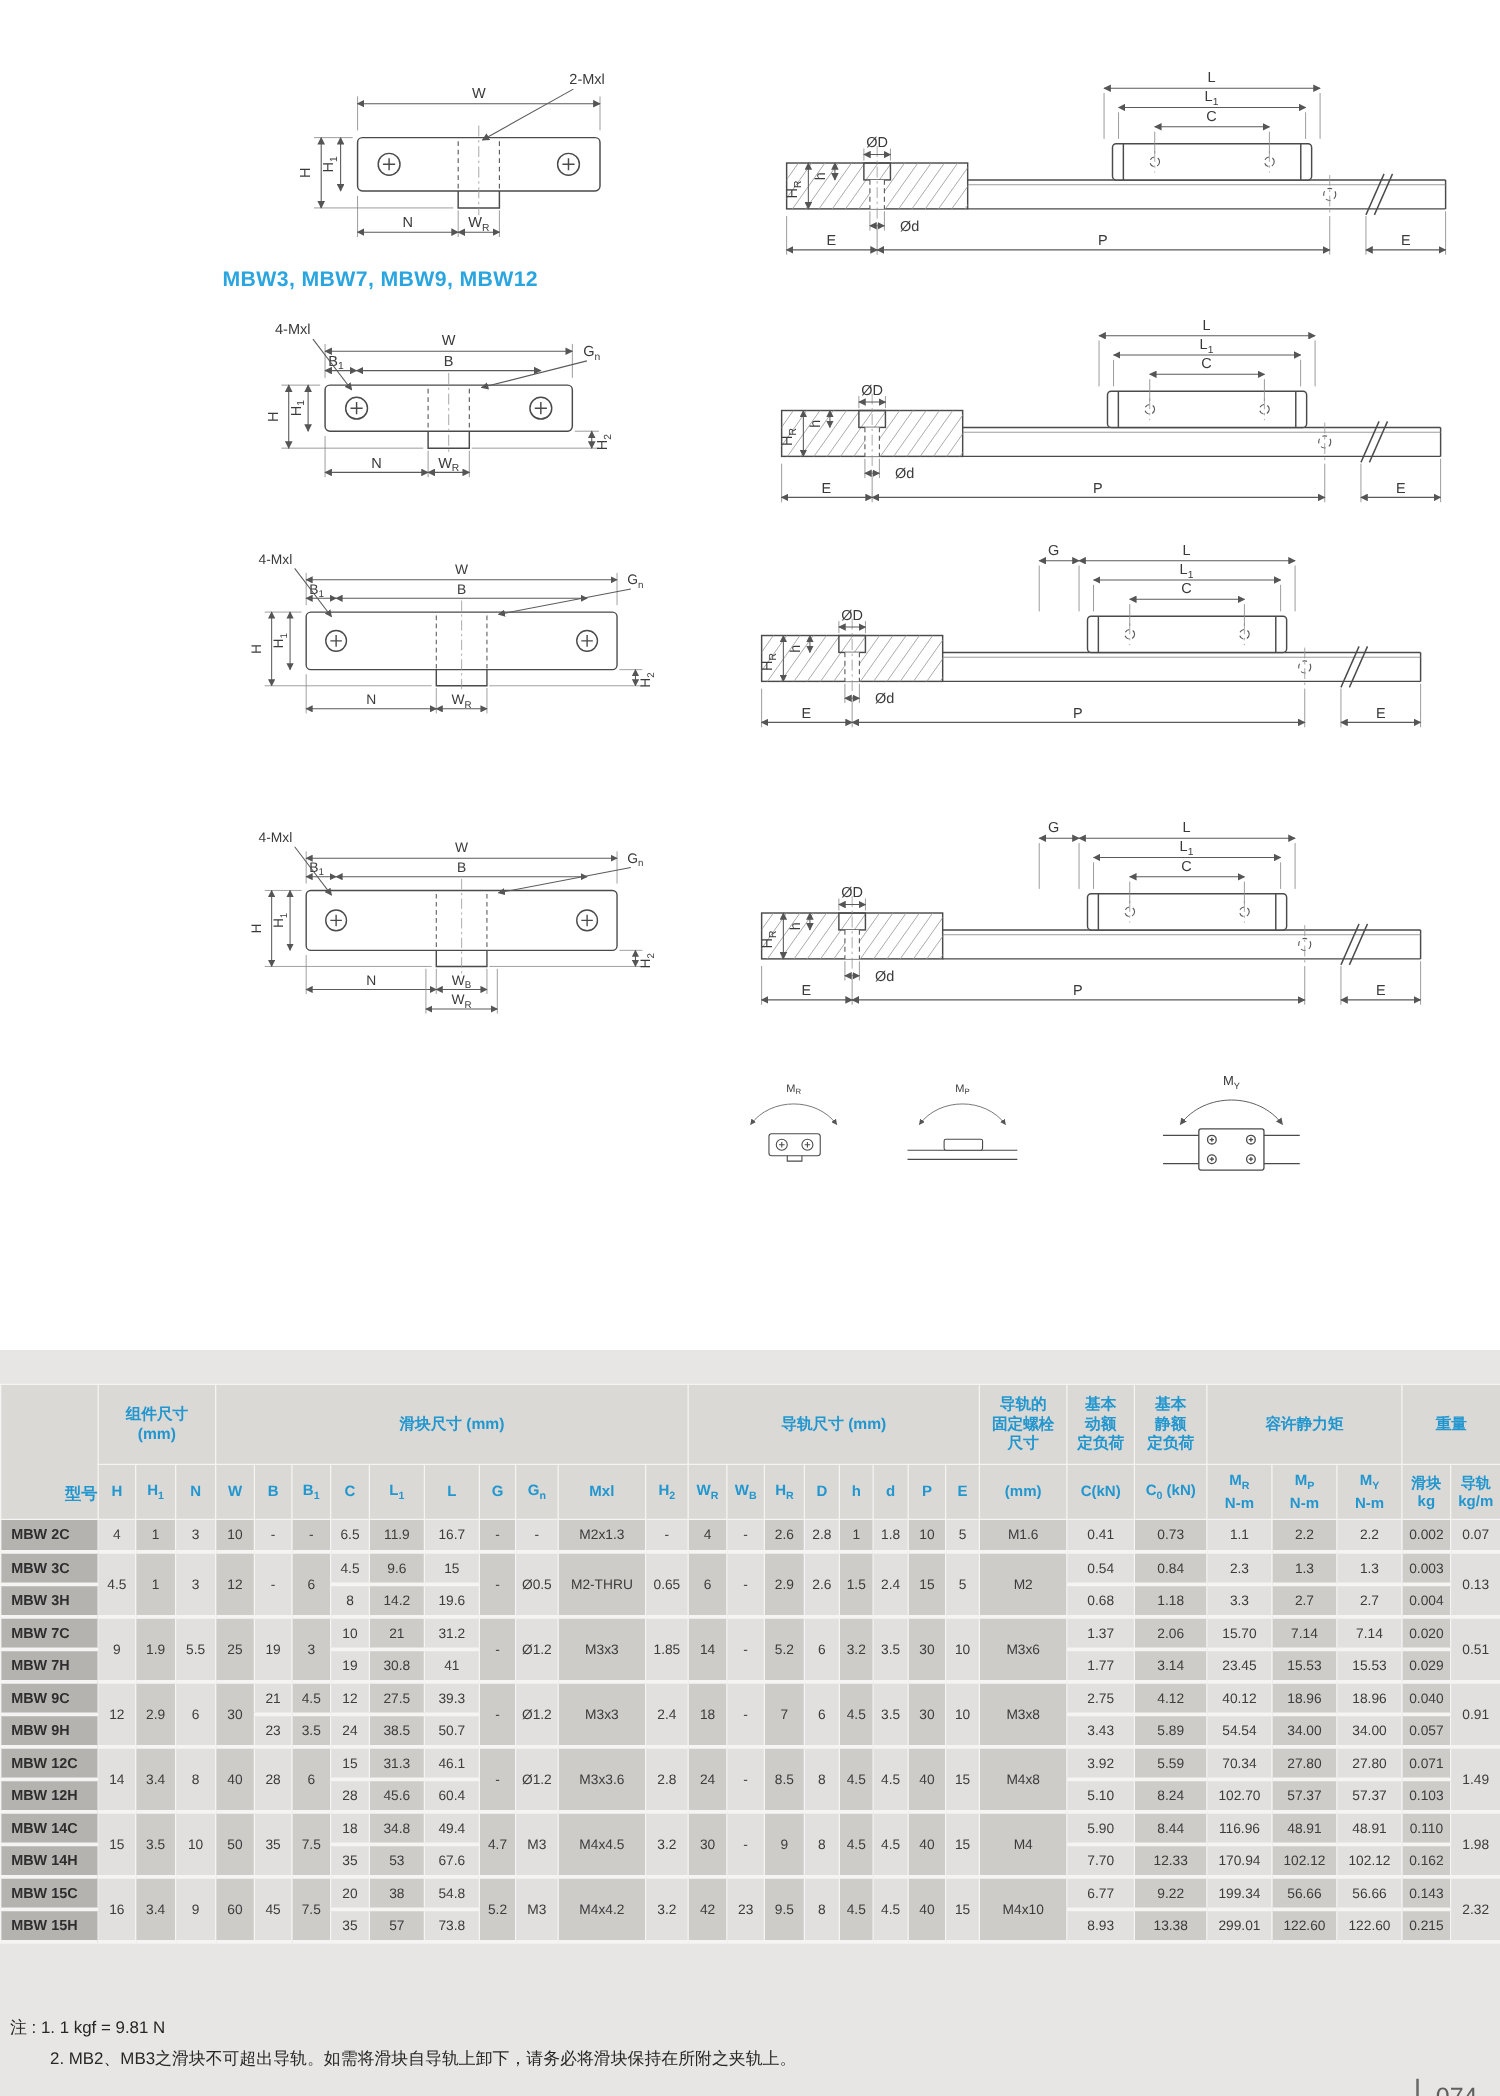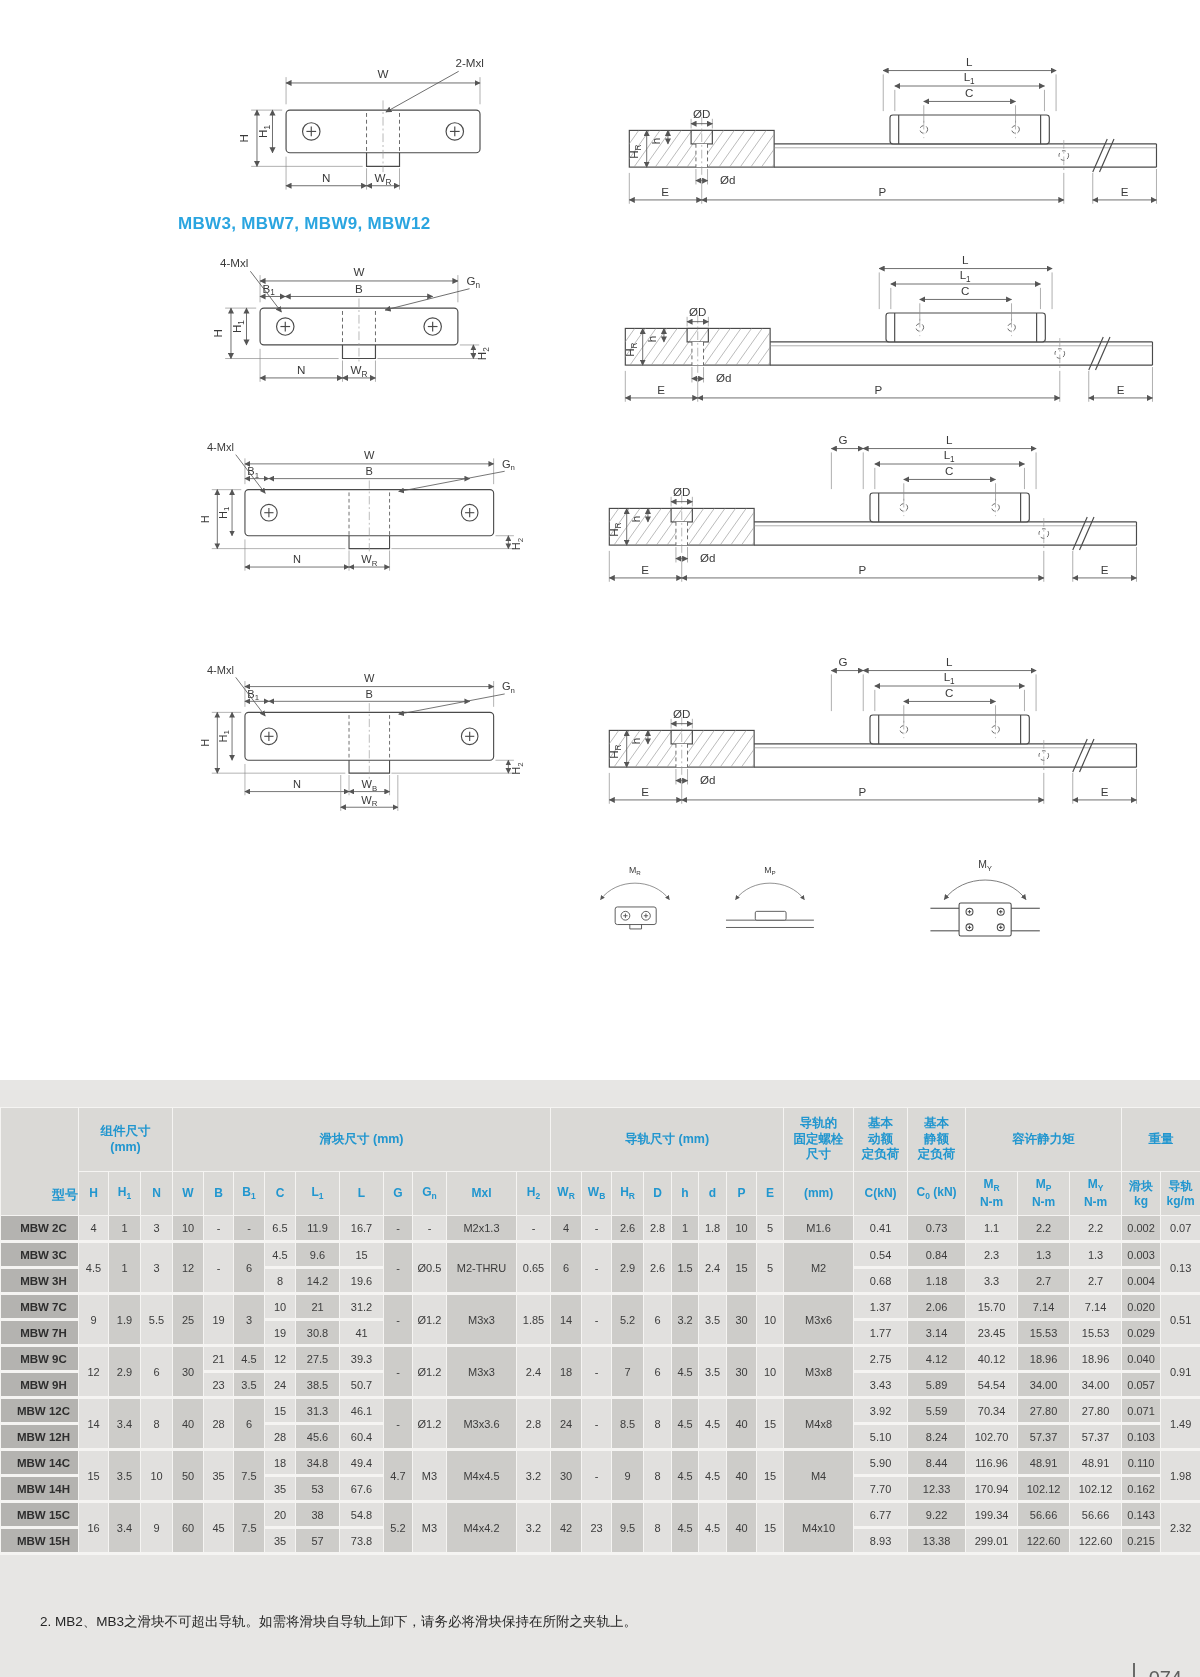--- a/index.html
+++ b/index.html
@@ -27,21 +27,21 @@
   
   .tbl-wrap { position:absolute; left:0; top:1107px; width:1200px; }
   table { border-collapse:collapse; table-layout:fixed; width:1200px; }
   th, td { border:1px solid #f5f4f2; text-align:center; }
   thead th { background:#dad9d6; color:#2196cf; font-weight:bold; font-size:12.5px; white-space:pre-line; line-height:1.25; }
   tr.grp th { height:64px; }
   tr.subr th { height:44px; font-size:12px; }
   th.model-h { text-align:right; vertical-align:bottom; padding:0 0 12px 10px; font-size:13px; }
   th sub { font-size:8.5px; }
   td { height:26px; font-size:11px; color:#3c3c3c; border-bottom:3px solid #f5f4f2; }
-  td.c-model { background:#b4b3b0; color:#2e2e2e; font-weight:bold; text-align:center; padding-left:8px; font-size:11.5px; }
+  td.c-model { background:#b4b3b0; color:#2e2e2e; font-weight:bold; text-align:left; padding-left:8px; font-size:11.5px; }
   td.c-lite { background:#e1e0de; }
   td.c-dark { background:#cdccc9; }
 
   .notes { position:absolute; left:8px; top:1610px; font-size:13.5px; color:#262626; line-height:1.85; }
   .notes .ind { padding-left:32px; }
   .footer { position:absolute; right:18px; top:1646px; display:flex; align-items:center; gap:14px; color:#5f5f5d; }
   .footer .url { font-size:20px;margin-top:41px; }
   .footer .bar { width:2px; height:30px; background:#6a6a68; }
   .footer .pg { font-size:20px; }
 </style>
@@ -998,20 +998,21 @@
             <td class="c-lite">299.01</td>
             <td class="c-dark">122.60</td>
             <td class="c-lite">122.60</td>
             <td class="c-dark">0.215</td>
           </tr>
         </tbody>
     </table>
   </div>
 
   <div class="notes">
+    <div>注 : 1. 1 kgf = 9.81 N</div>
     <div class="ind">2. MB2、MB3之滑块不可超出导轨。如需将滑块自导轨上卸下，请务必将滑块保持在所附之夹轨上。</div>
   </div>
 
   <div class="footer">
     <span class="url">www.rbetai.com</span>
     <span class="bar"></span>
     <span class="pg">074</span>
   </div>
 
 </div>

